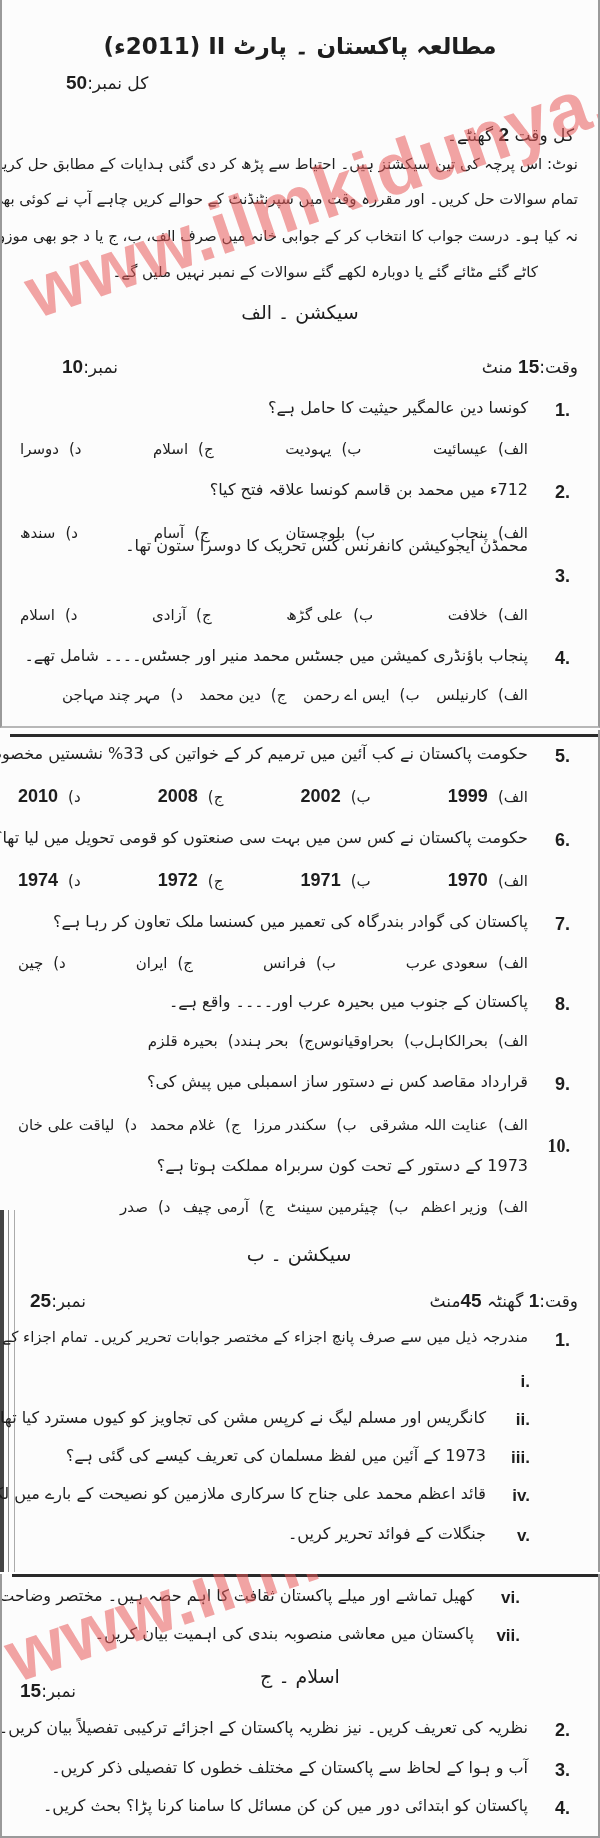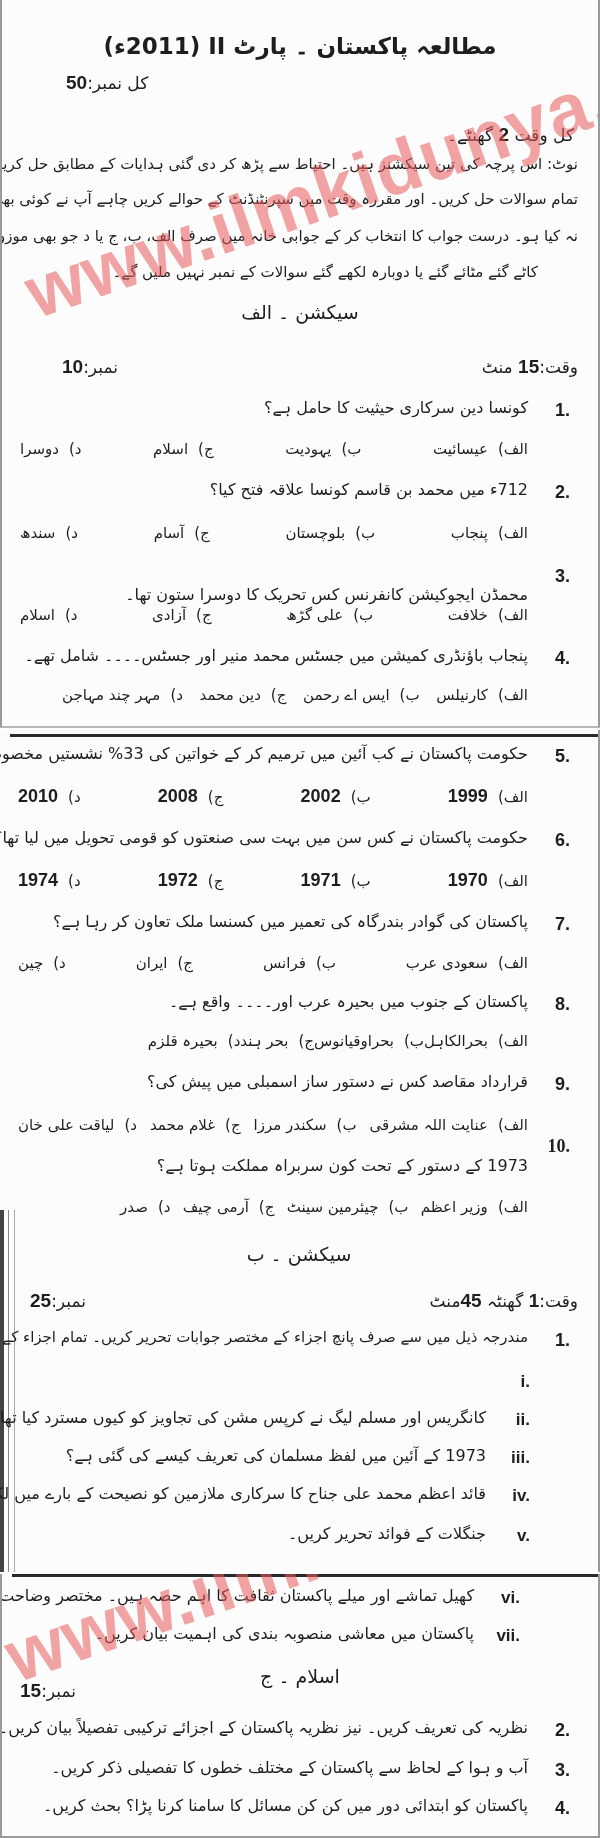--- a/index.html
+++ b/index.html
@@ -60,39 +60,39 @@
 
   <div class="time" style="top:356px;">
     <span>وقت:</span><b>15</b>
     <span>منٹ</span>
   </div>
   <div class="marks" style="top:356px;">
     <span>نمبر:</span><b>10</b>
   </div>
 
   <div class="qnum" style="top:400px;">1.</div>
-  <div class="qtext" style="top:398px;">کونسا دین سرکاری حیثیت کا حامل ہے؟</div>
+  <div class="qtext" style="top:398px;">کونسا دین عالمگیر حیثیت کا حامل ہے؟</div>
   <div class="opts" style="top:440px;">
     <span class="opt"><span class="lbl">الف)</span><span class="val">عیسائیت</span></span>
     <span class="opt"><span class="lbl">ب)</span><span class="val">یہودیت</span></span>
     <span class="opt"><span class="lbl">ج)</span><span class="val">اسلام</span></span>
     <span class="opt"><span class="lbl">د)</span><span class="val">دوسرا</span></span>
   </div>
 
   <div class="qnum" style="top:482px;">2.</div>
   <div class="qtext" style="top:480px;">712ء میں محمد بن قاسم کونسا علاقہ فتح کیا؟</div>
   <div class="opts" style="top:524px;">
     <span class="opt"><span class="lbl">الف)</span><span class="val">پنجاب</span></span>
     <span class="opt"><span class="lbl">ب)</span><span class="val">بلوچستان</span></span>
     <span class="opt"><span class="lbl">ج)</span><span class="val">آسام</span></span>
     <span class="opt"><span class="lbl">د)</span><span class="val">سندھ</span></span>
   </div>
 
   <div class="qnum" style="top:566px;">3.</div>
-  <div class="qtext" style="top:585px;">محمڈن ایجوکیشن کانفرنس کس تحریک کا دوسرا ستون تھا۔</div>
+  <div class="qtext" style="top:536px;">محمڈن ایجوکیشن کانفرنس کس تحریک کا دوسرا ستون تھا۔</div>
   <div class="opts" style="top:606px;">
     <span class="opt"><span class="lbl">الف)</span><span class="val">خلافت</span></span>
     <span class="opt"><span class="lbl">ب)</span><span class="val">علی گڑھ</span></span>
     <span class="opt"><span class="lbl">ج)</span><span class="val">آزادی</span></span>
     <span class="opt"><span class="lbl">د)</span><span class="val">اسلام</span></span>
   </div>
 
   <div class="qnum" style="top:648px;">4.</div>
   <div class="qtext" style="top:646px;">پنجاب باؤنڈری کمیشن میں جسٹس محمد منیر اور جسٹس۔۔۔۔ شامل تھے۔</div>
   <div class="opts" style="top:686px; left:60px;">

